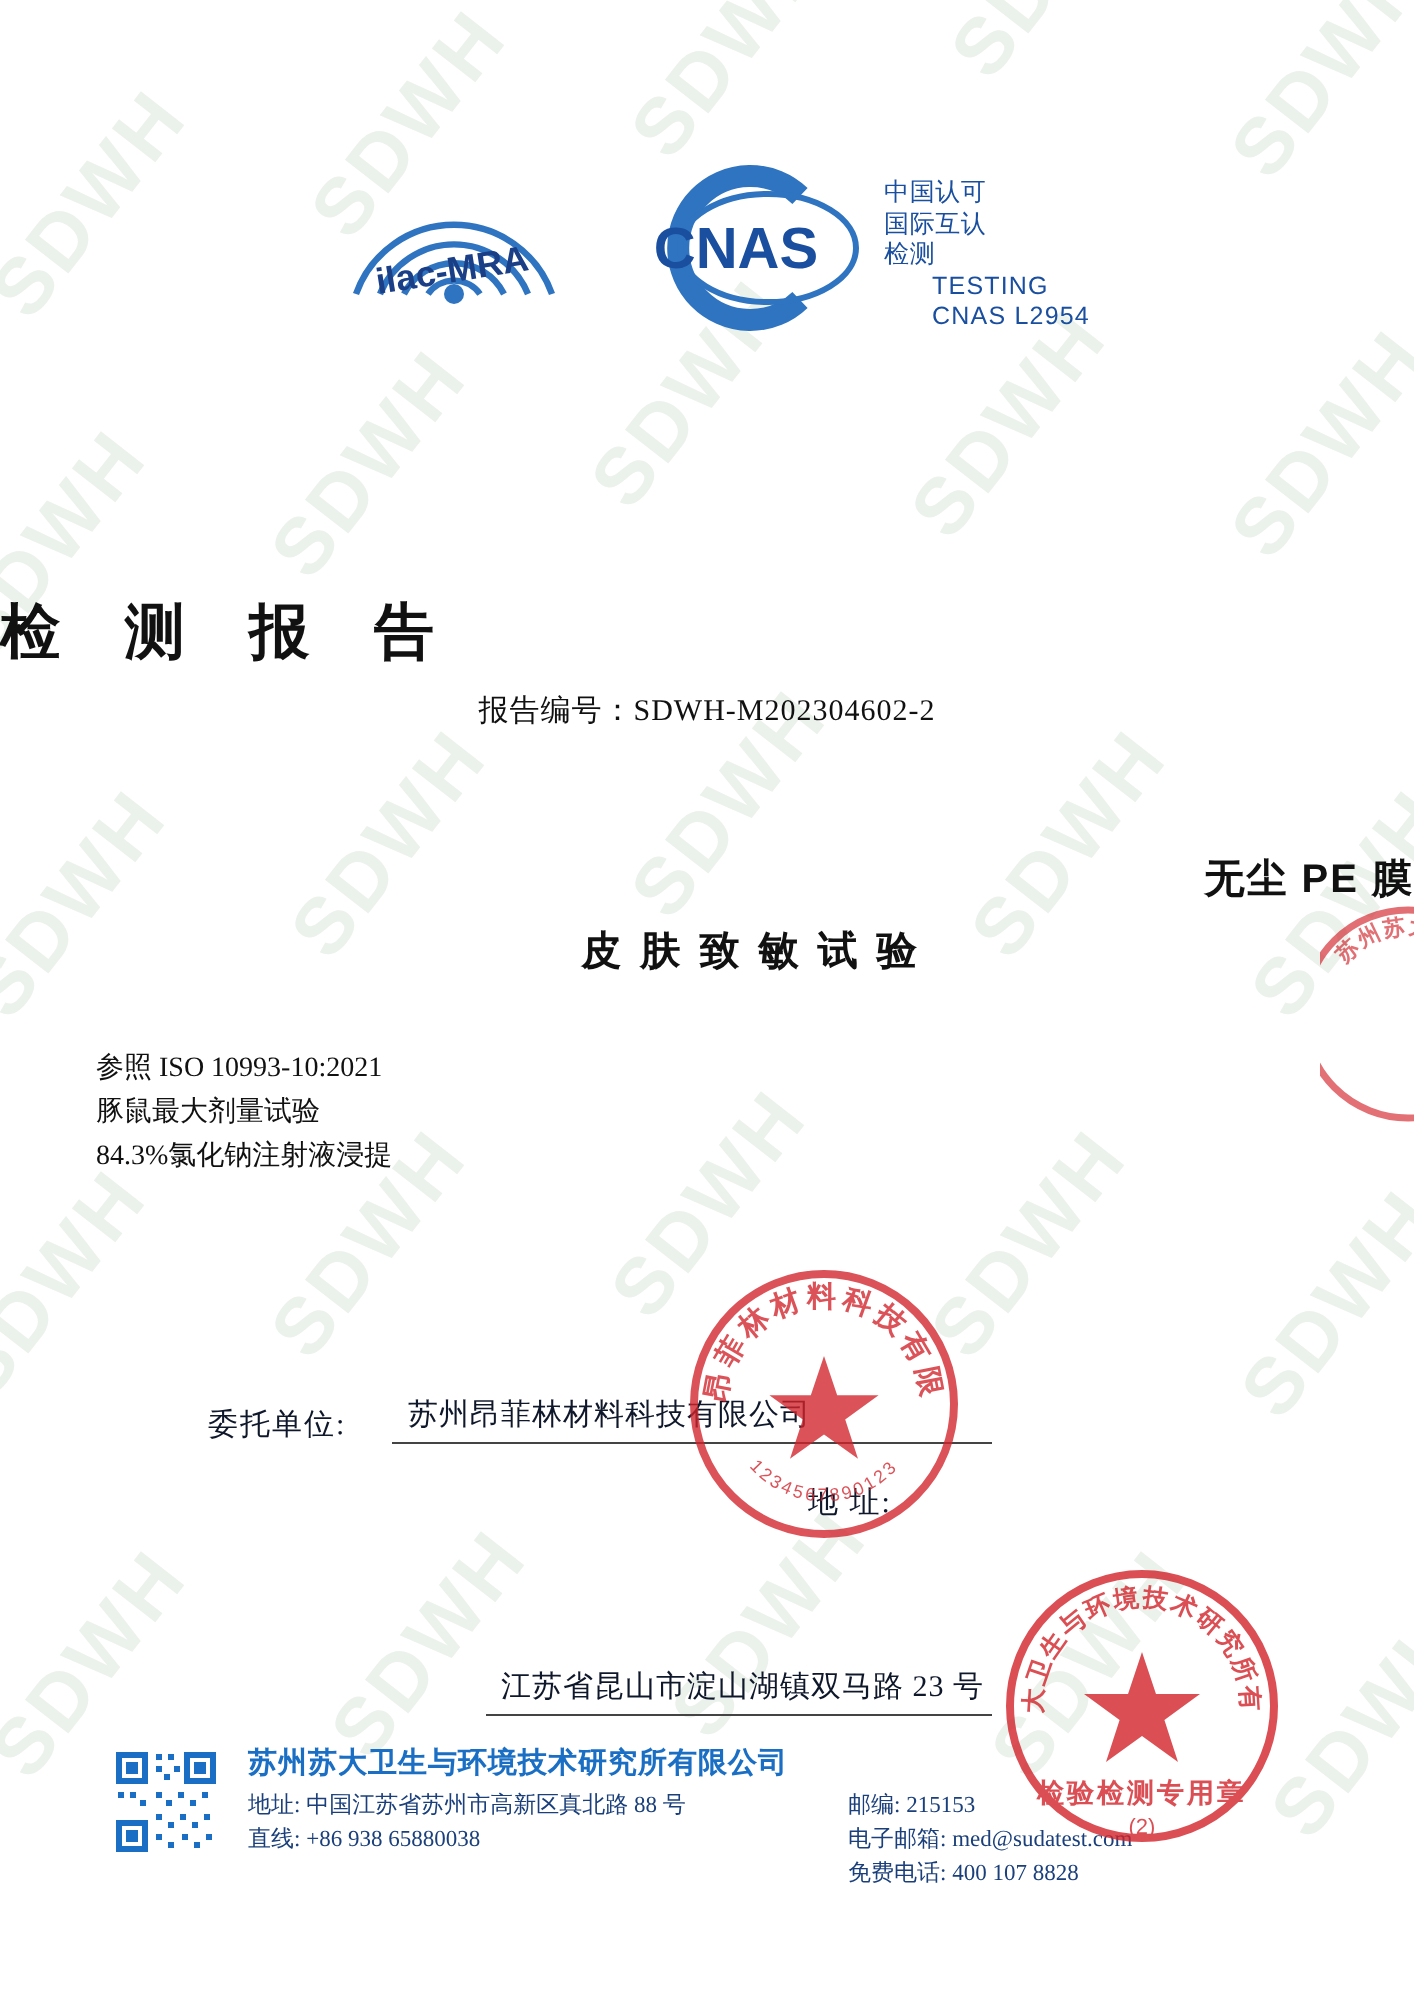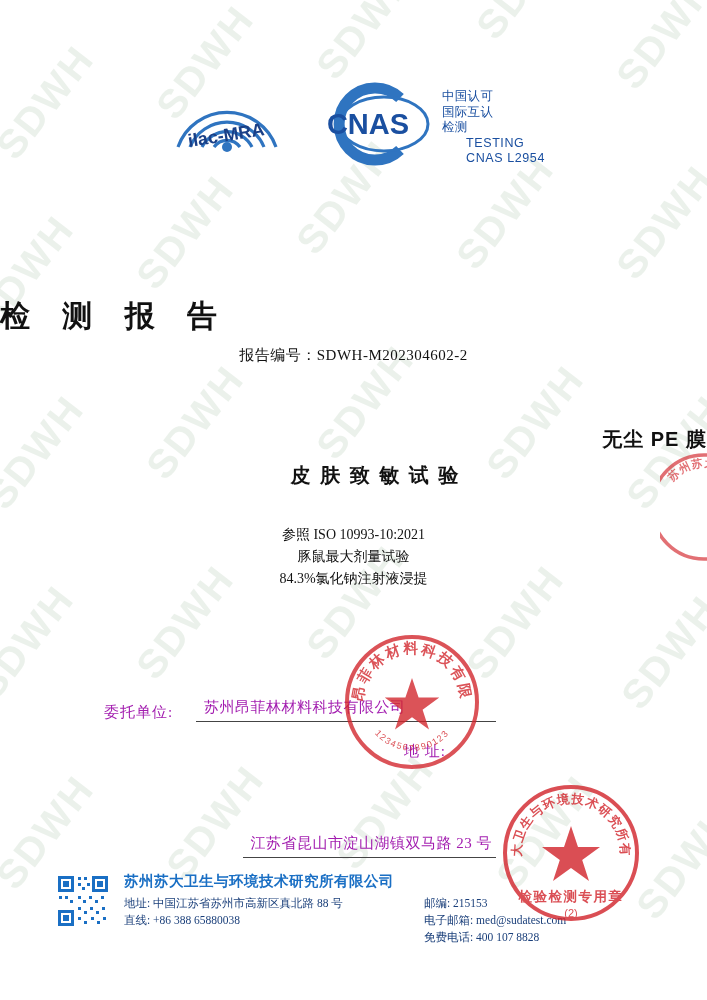--- a/index.html
+++ b/index.html
@@ -125,35 +125,35 @@
     font-size: 20px;
     color: #111;
     letter-spacing: 2px;
     z-index: 4;
     padding-left: 44px;
   }
   .subinfo {
     position: absolute;
     top: 524px;
     left: 0; right: 0;
-    text-align: center;
     font-size: 14px;
     line-height: 22px;
     color: #111;
     z-index: 4;
+    padding-left: 48px;
   }
 
   
   .field {
     position: absolute;
     z-index: 4;
     display: flex;
     align-items: flex-end;
     font-size: 15px;
-    color: #a21caf;
+    color: #0f172a;
     justify-content: flex-end;
   }
   .field .lbl {
     width: 92px;
     flex: 0 0 92px;
     letter-spacing: 1px;
   }
   .field .val {
     flex: 1;
     border-bottom: 1px solid #444;
@@ -407,21 +407,21 @@
       <div class="footer-body">
         <div class="org-name">苏州苏大卫生与环境技术研究所有限公司</div>
         <div class="footer-grid">
           <div class="footer-col-left">
             <div class="footer-line">
               <span class="k">地址:</span>
               <span class="v">中国江苏省苏州市高新区真北路 88 号</span>
             </div>
             <div class="footer-line">
               <span class="k">直线:</span>
-              <span class="v">+86 388 65880038</span>
+              <span class="v">+86 938 65880038</span>
             </div>
           </div>
           <div class="footer-col-right">
             <div class="footer-line">
               <span class="k">邮编:</span>
               <span class="v">215153</span>
             </div>
             <div class="footer-line">
               <span class="k">电子邮箱:</span>
               <span class="v">med@sudatest.com</span>

